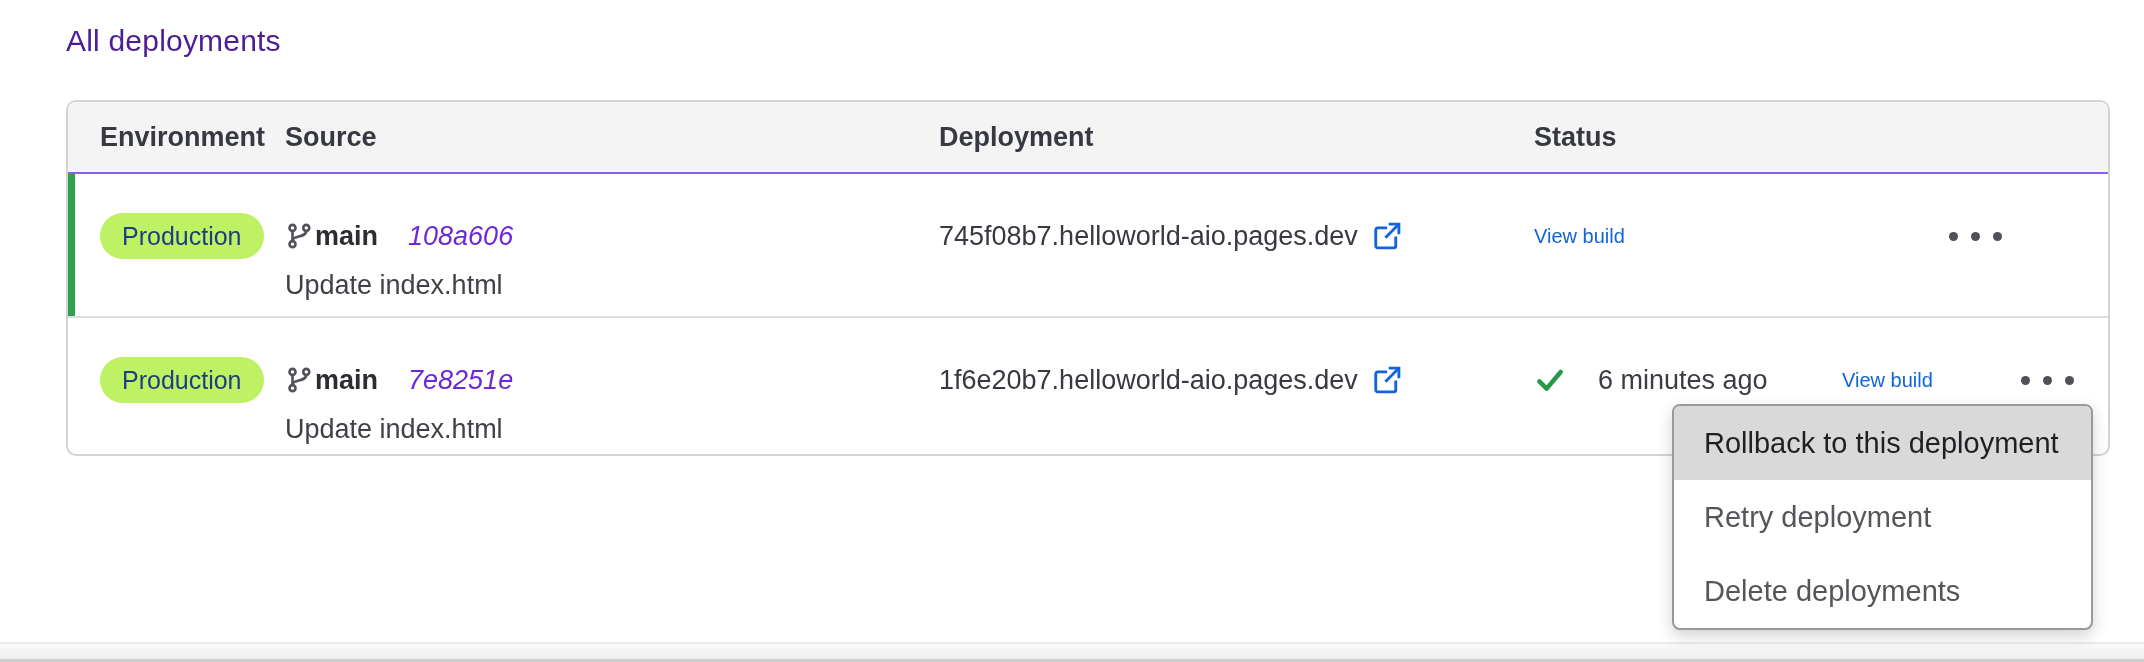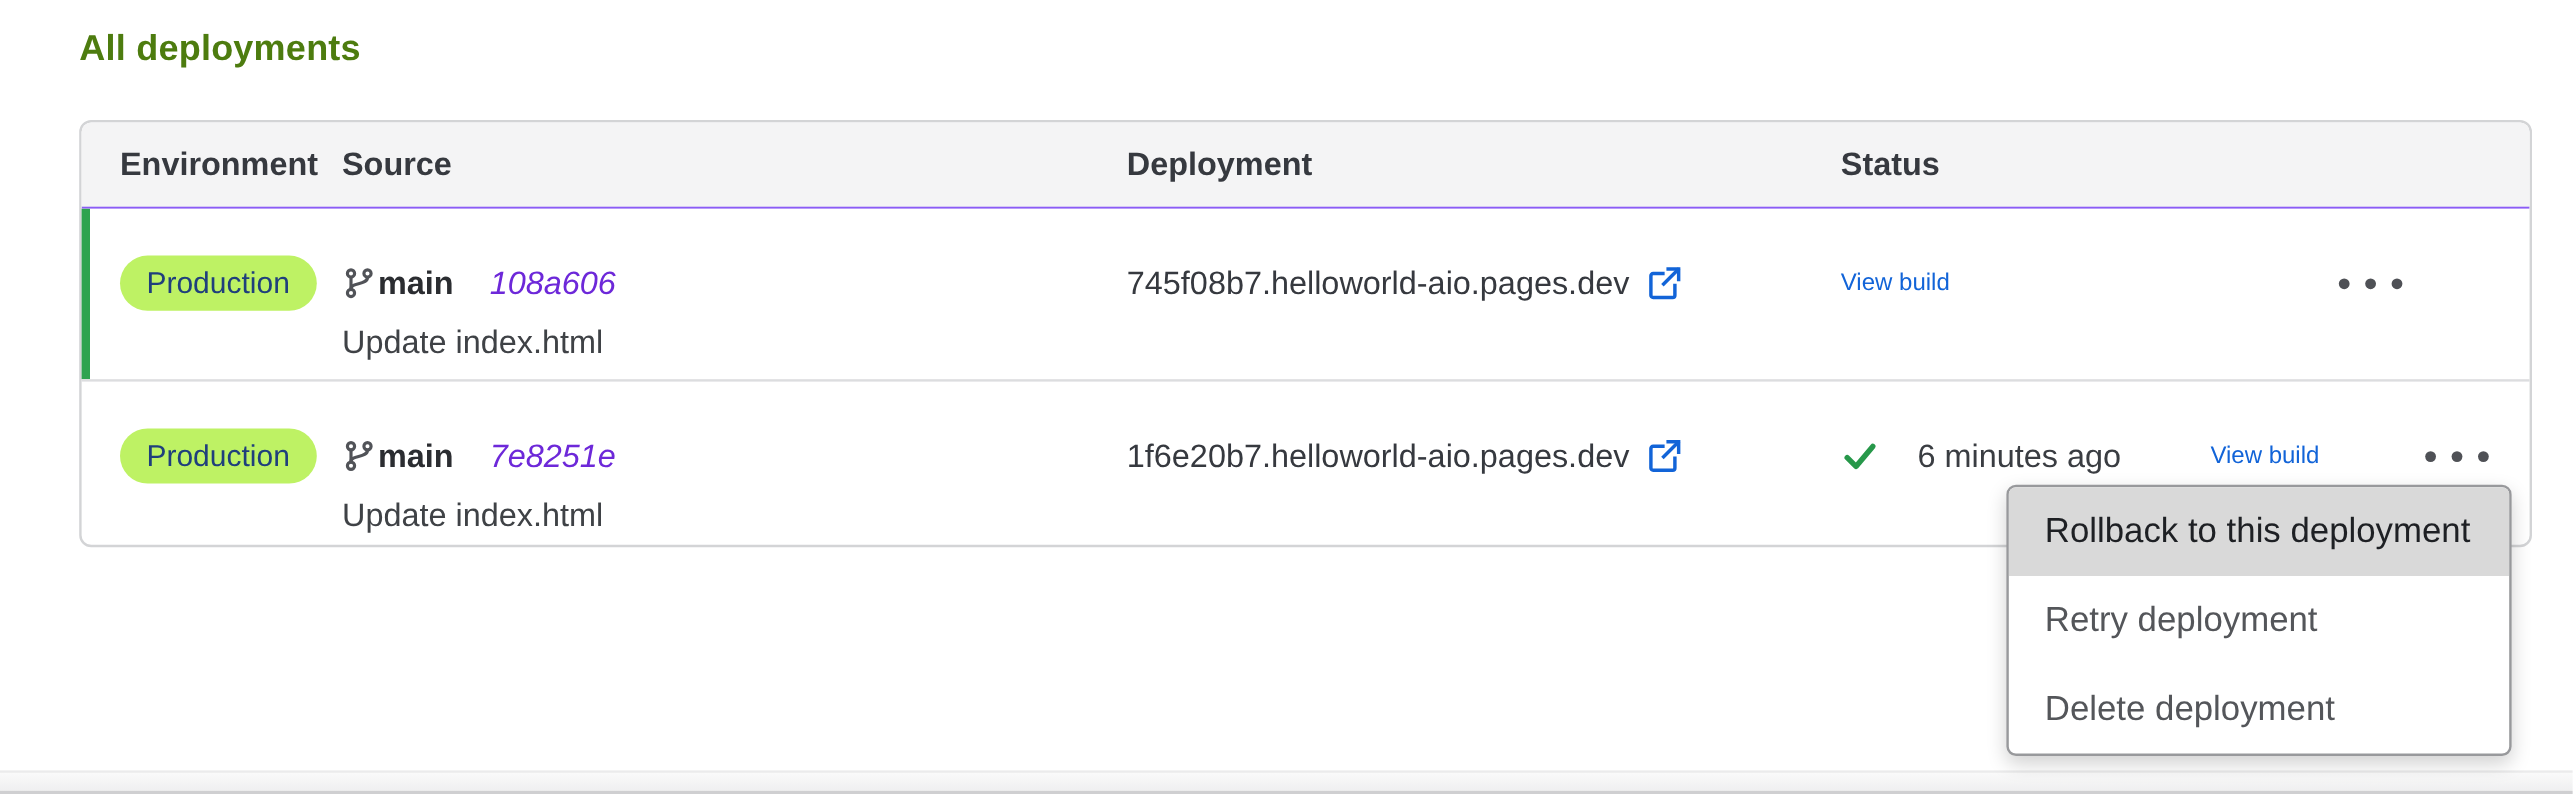--- a/index.html
+++ b/index.html
@@ -5,21 +5,21 @@
   * { margin: 0; padding: 0; box-sizing: border-box; }
   html, body {
     width: 2144px; height: 662px;
     background: #ffffff;
     font-family: "Liberation Sans", "DejaVu Sans", sans-serif;
     position: relative;
     overflow: hidden;
   }
   .page-title {
     position: absolute; left: 66px; top: 24px;
-    font-size: 30px; font-weight: 700; color: #4d7c0f;
+    font-size: 30px; font-weight: 400; color: #4c1d95;
     letter-spacing: 0.2px;
   }
   .table {
     position: absolute; left: 66px; top: 100px;
     width: 2044px;
     border: 2px solid #d3d4d6;
     border-radius: 10px;
     background: #ffffff;
   }
   .thead {
@@ -191,16 +191,16 @@
         <span class="dot"></span>
         <span class="dot"></span>
       </button>
     </div>
   </div>
 </section>
 
 <div class="menu">
   <div class="menu-item highlighted">Rollback to this deployment</div>
   <div class="menu-item">Retry deployment</div>
-  <div class="menu-item">Delete deployment</div>
+  <div class="menu-item">Delete deployments</div>
 </div>
 
 <div class="bottom-band"></div>
 
 </body></html>

